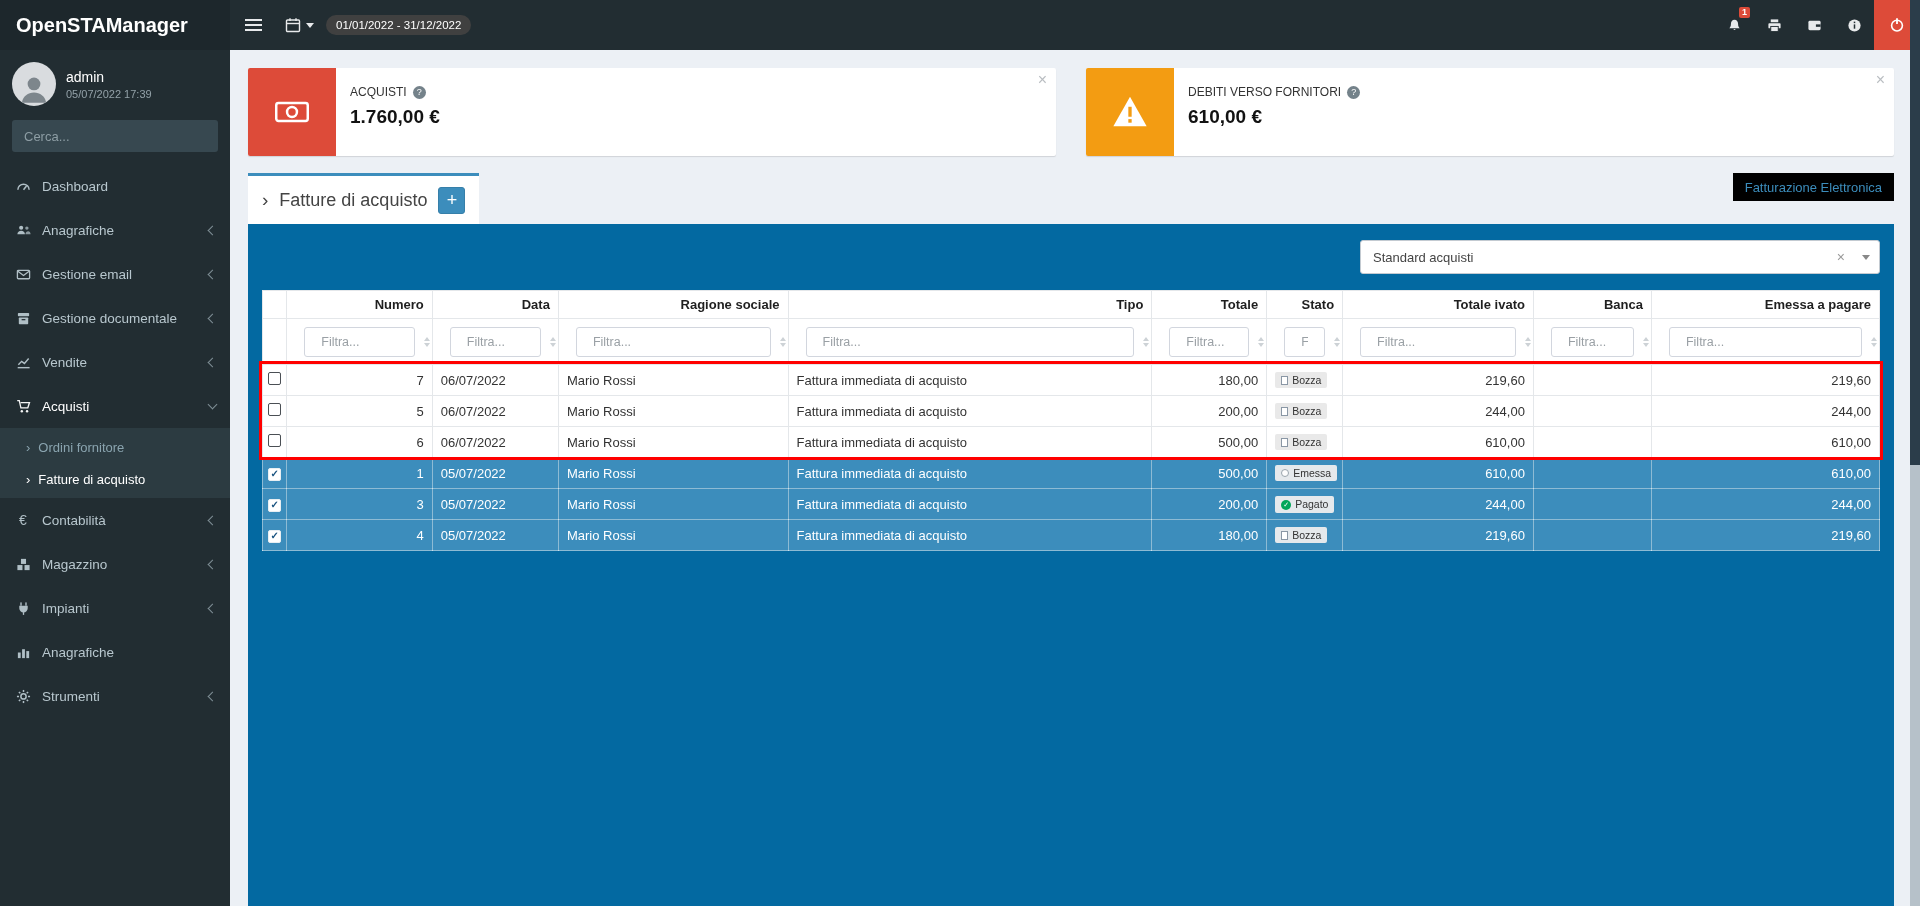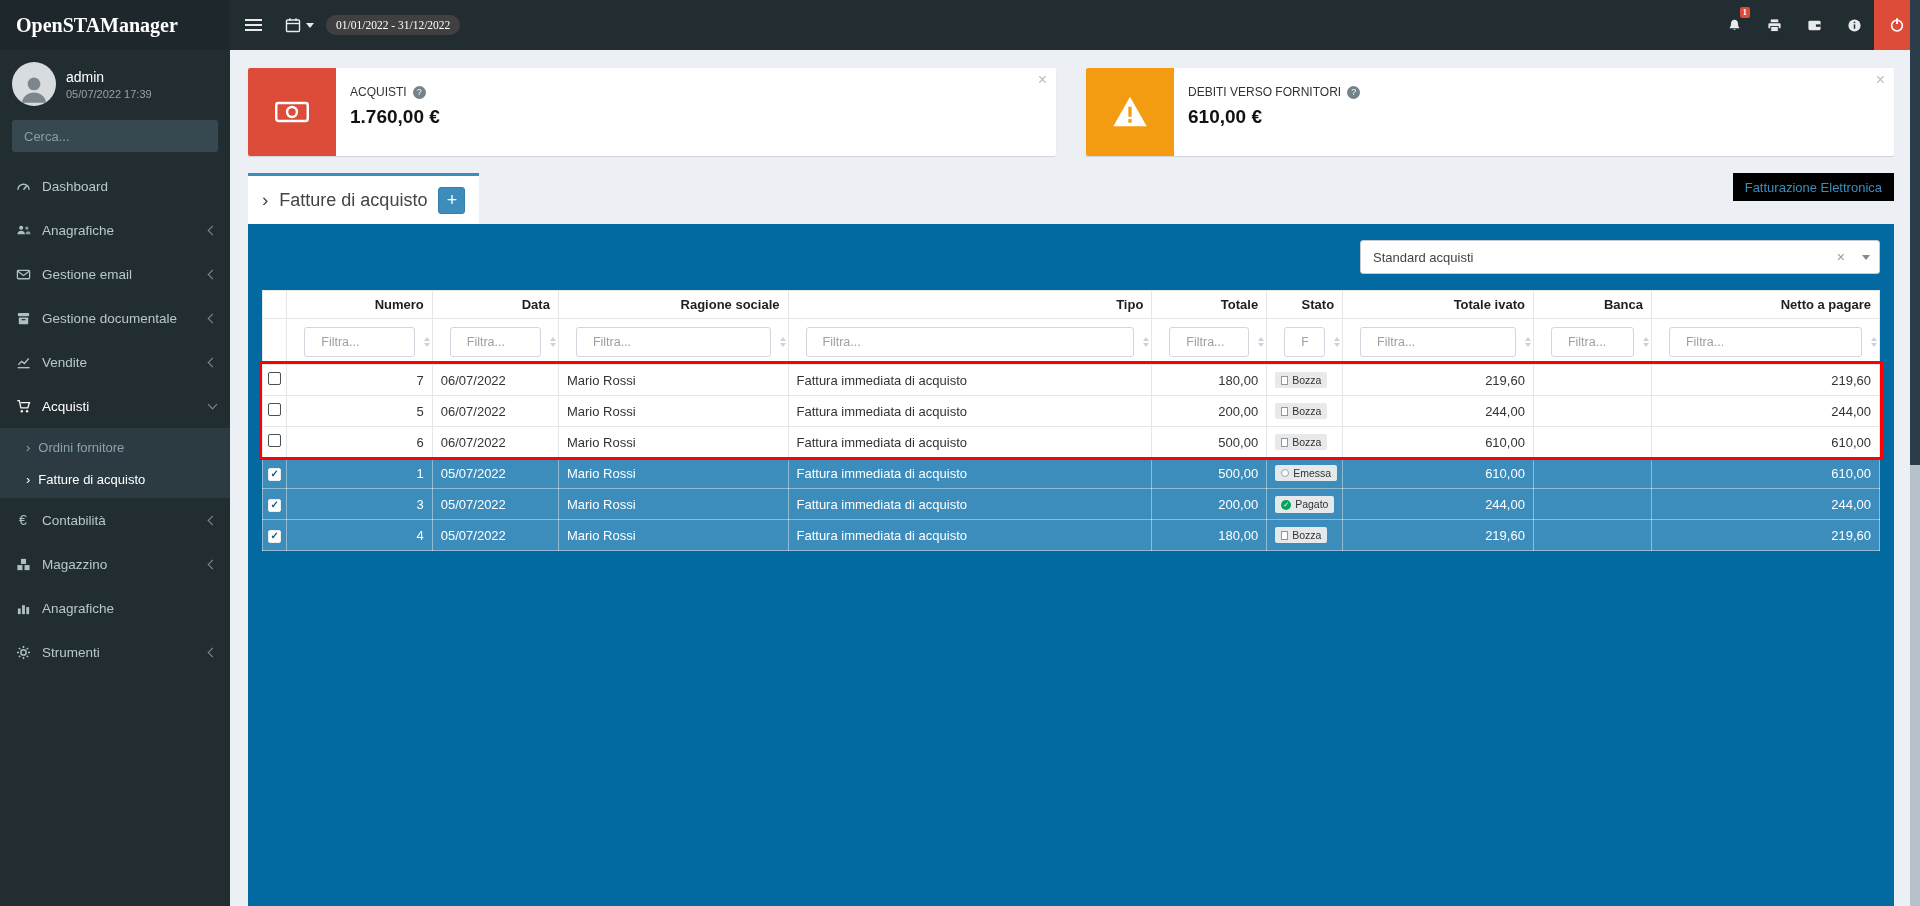--- a/index.html
+++ b/index.html
@@ -5,21 +5,21 @@
   * { box-sizing: border-box; }
   html,body { margin:0; padding:0; overflow:hidden; }
   body {
     width:1920px; height:906px; position:relative;
     font-family:"Liberation Sans", sans-serif;
     background:#ecf0f5; color:#333;
   }
 
   
   .topbar { position:absolute; top:0; left:0; width:100%; height:50px;
-    background:#222d32; display:flex; align-items:stretch; z-index:30;font-family:Liberation Serif, serif; }
+    background:#222d32; display:flex; align-items:stretch; z-index:30; }
   .brand { width:230px; background:#1d272c; color:#fff; font-size:20px; font-weight:bold;
     display:flex; align-items:center; padding-left:16px; cursor:pointer; flex:none; }
   .nav-btn { min-width:46px; height:50px; display:flex; align-items:center; justify-content:center;
     color:#e8eaec; cursor:pointer; gap:5px; padding:0 8px; }
   .hamburger i { display:block; width:17px; height:2px; background:#e8eaec; margin:3px 0; }
   .caret-down { width:0; height:0; border-left:4px solid transparent; border-right:4px solid transparent;
     border-top:5px solid currentColor; display:inline-block; }
   .date-chip { align-self:center; background:#404040; color:#fff; font-size:11.5px;
     padding:4px 10px; border-radius:10px; margin-left:4px; cursor:pointer; }
   .nav-right { margin-left:auto; display:flex; align-items:stretch; }
@@ -331,20 +331,32 @@
         <svg width="15" height="15" viewBox="0 0 16 16" fill="currentColor">
           <rect x="5.3" y="2" width="5.4" height="5.4"></rect>
             <rect x="1.5" y="8.6" width="5.4" height="5.4"></rect>
             <rect x="9.1" y="8.6" width="5.4" height="5.4"></rect>
         </svg>
       </span>
       <span class="mi-label">Magazzino</span>
       <span class="chev left"></span>
     </div>
 
+    <div class="menu-item">
+      <span class="mi-icon">
+        <svg width="15" height="15" viewBox="0 0 16 16" fill="currentColor">
+          <rect x="4.6" y="1.5" width="1.5" height="3.5"></rect>
+            <rect x="9.9" y="1.5" width="1.5" height="3.5"></rect>
+          <path d="M3.5 5h9v2.8a4.5 4.5 0 0 1-9 0z"></path>
+            <rect x="7.3" y="11.8" width="1.4" height="3"></rect>
+        </svg>
+      </span>
+      <span class="mi-label">Impianti</span>
+      <span class="chev left"></span>
+    </div>
 
     <div class="menu-item">
       <span class="mi-icon">
         <svg width="15" height="15" viewBox="0 0 16 16" fill="currentColor">
           <rect x="2" y="8" width="3" height="6"></rect>
             <rect x="6.5" y="4.5" width="3" height="9.5"></rect>
             <rect x="11" y="6.5" width="3" height="7.5"></rect>
         </svg>
       </span>
       <span class="mi-label">Anagrafiche</span>
@@ -451,21 +463,21 @@
           <tr class="hdr">
             <th class="c-check"></th>
             <th>Numero</th>
             <th>Data</th>
             <th>Ragione sociale</th>
             <th>Tipo</th>
             <th>Totale</th>
             <th>Stato</th>
             <th>Totale ivato</th>
             <th>Banca</th>
-            <th>Netto a pagare</th>
+            <th>Emessa a pagare</th>
           </tr>
           <tr class="filters">
             <th class="c-check"></th>
             <th><input class="filter-input" placeholder="Filtra..." style=""><span class="sort-ctrl">
                   <i class="s-up"></i>
                   <i class="s-down"></i>
                 </span></th>
             <th><input class="filter-input" placeholder="Filtra..." style=""><span class="sort-ctrl">
                   <i class="s-up"></i>
                   <i class="s-down"></i>

